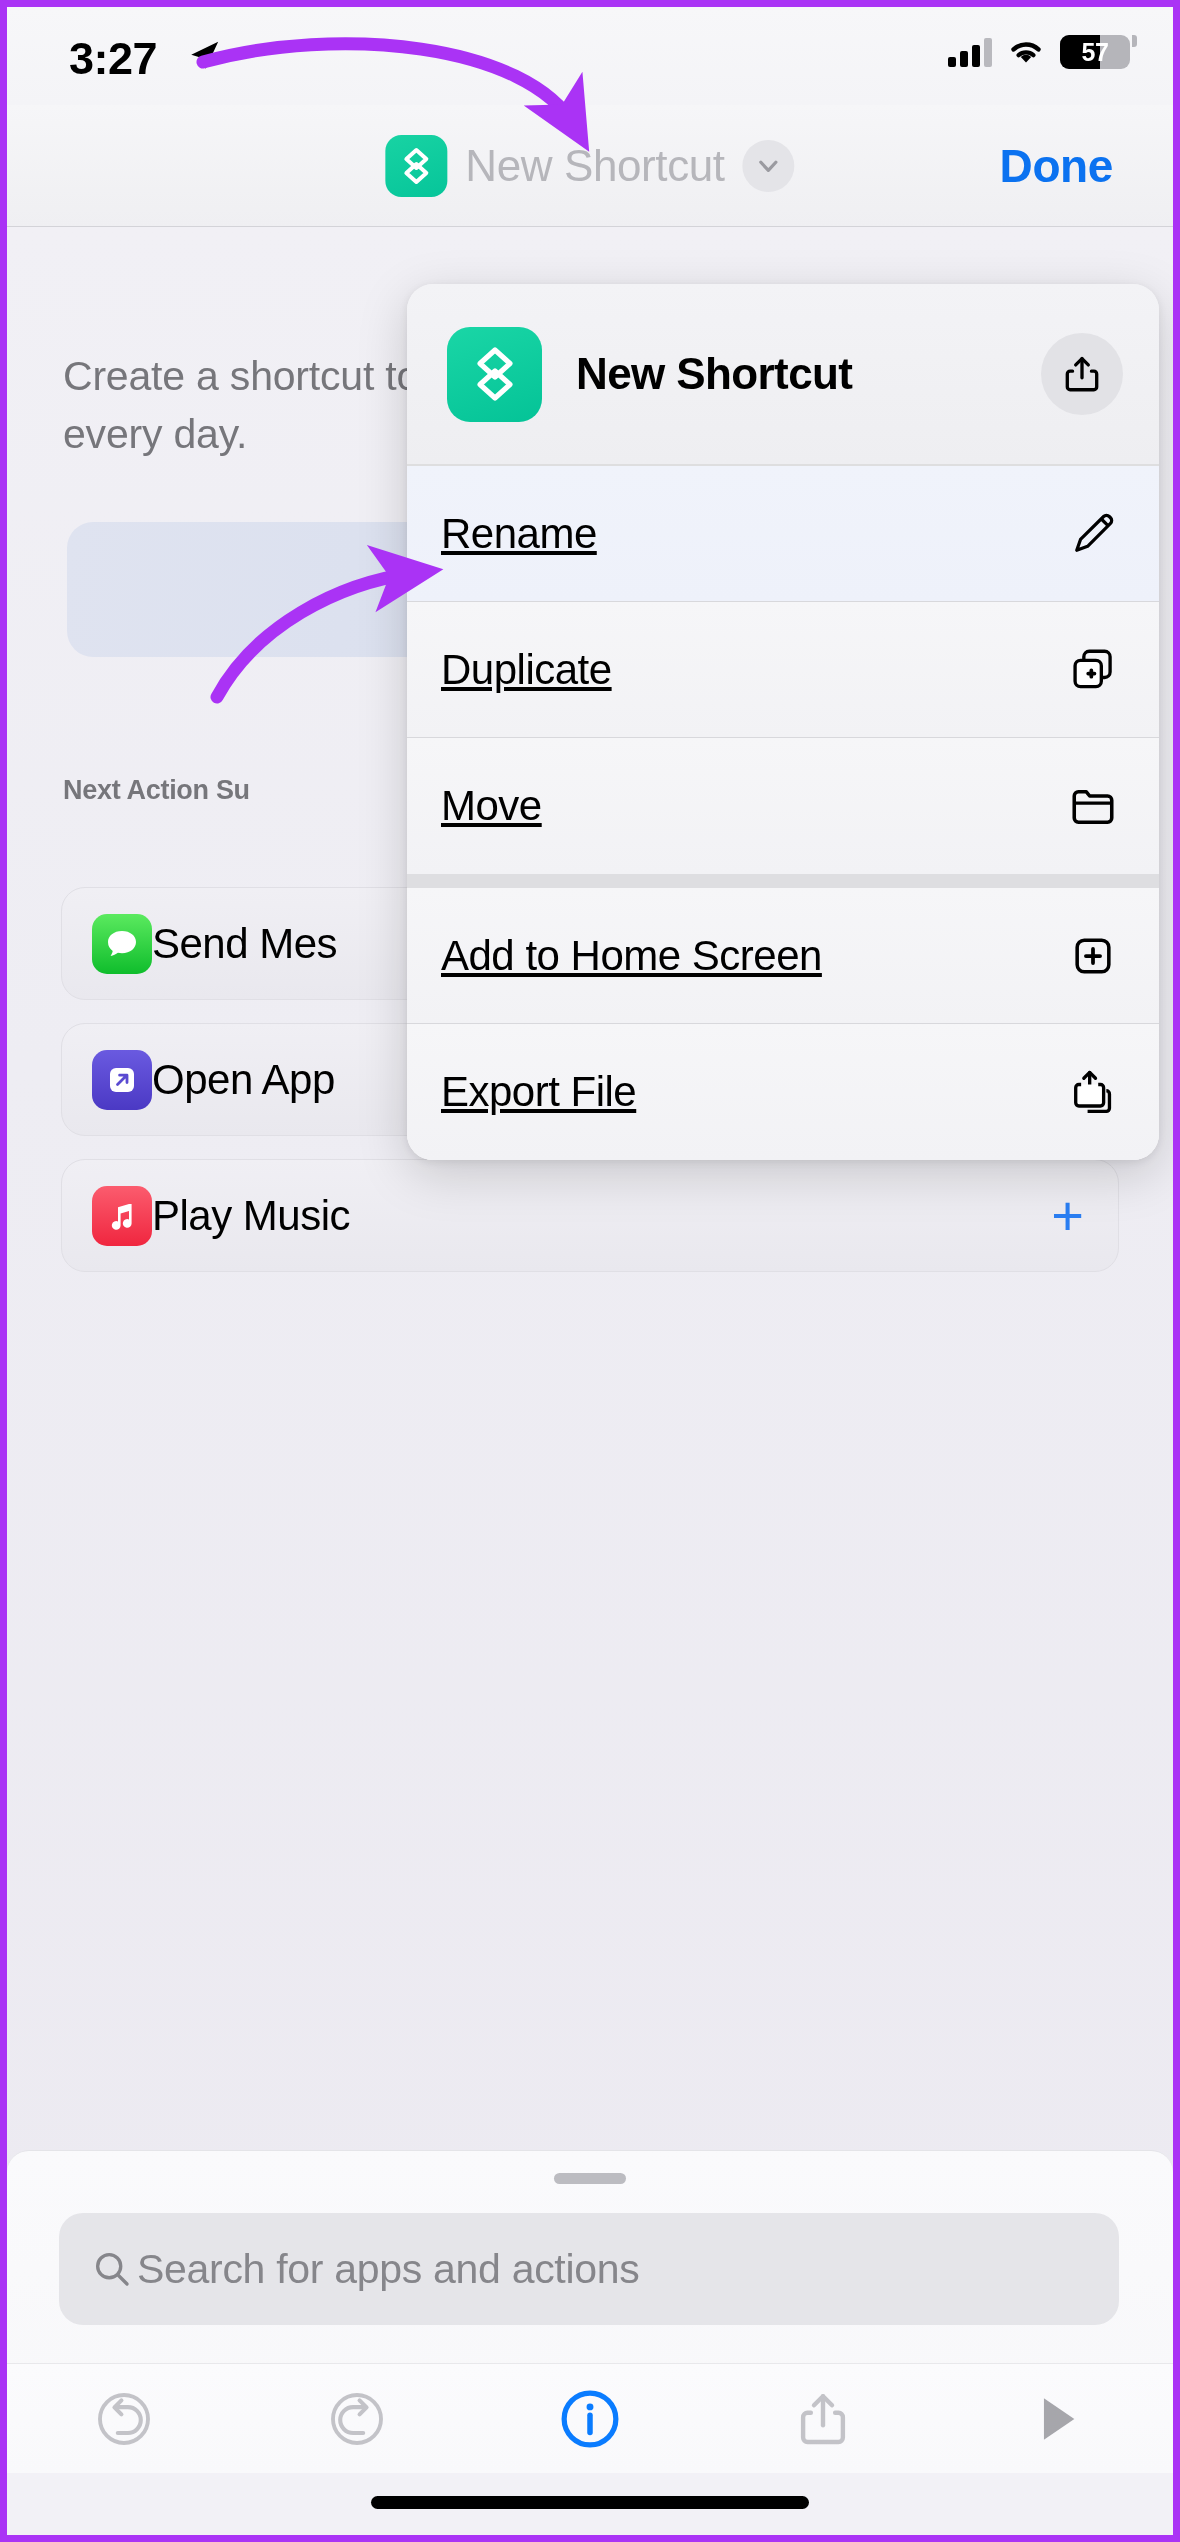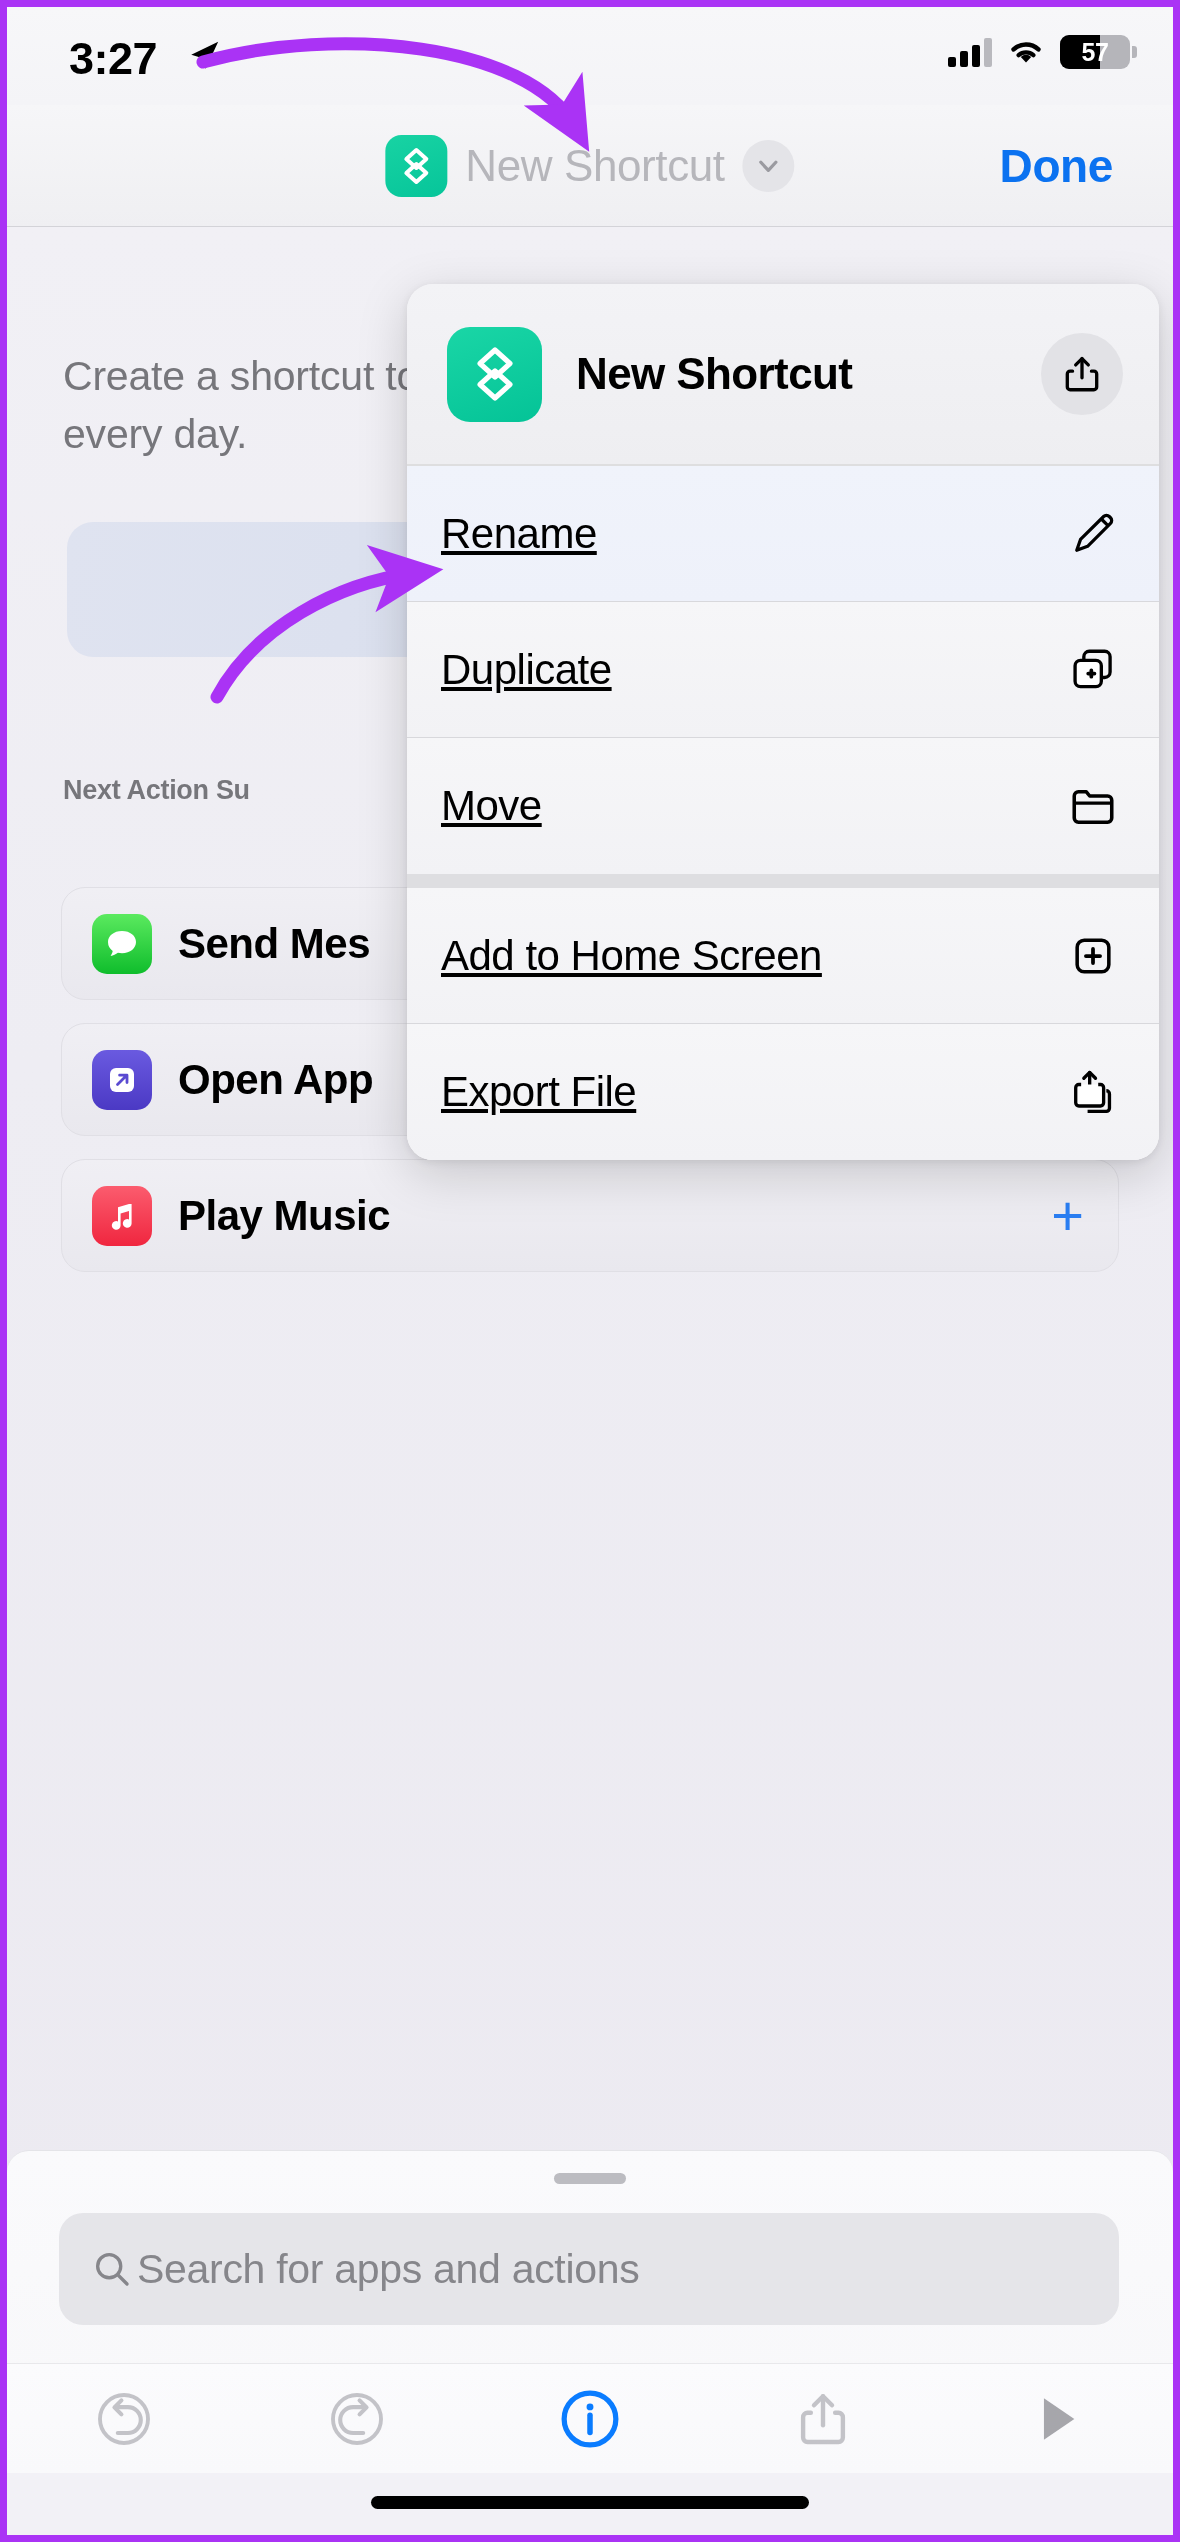--- a/index.html
+++ b/index.html
@@ -132,22 +132,21 @@
   #row-0 { top: 660px; }
   #row-1 { top: 796px; }
   #row-2 { top: 932px; }
   .action-icon {
     width: 60px; height: 60px; border-radius: 15px;
     margin-left: 30px;
     display:flex; align-items:center; justify-content:center;
     flex: none;
   }
   .action-label {
-    margin-left: 26px;
-    font-size: 42px; font-weight: 700; color: #000;
+    font-size: 42px; font-weight: 400; color: #000;
     letter-spacing: -0.5px; white-space: nowrap;
   }
   .action-plus {
     margin-left: auto; margin-right: 34px;
     font-size: 56px; color: #2a7ef2; font-weight: 300;
     line-height: 1;
   }
 
   
   #menu {
@@ -283,21 +282,21 @@
         <i></i>
           <i></i>
           <i></i>
           <i></i>
       </span>
       <svg width="40" height="30" viewBox="0 0 40 30">
         <path d="M20 25.5 l5.2-5.6a7.4 7.4 0 0 0-10.4 0z" fill="#000"></path>
         <path d="M7.6 12.4a18.2 18.2 0 0 1 24.8 0" stroke="#000" stroke-width="4.6" fill="none" stroke-linecap="round"></path>
         <path d="M12.6 18.2a11.3 11.3 0 0 1 14.8 0" stroke="#000" stroke-width="4.2" fill="none" stroke-linecap="round"></path>
       </svg>
-      <span style="display:flex;align-items:center">
+      <span style="display:flex;align-items:flex-start">
         <span class="battery">
           <span class="fill"></span>
           <span class="pct">57</span>
         </span>
         <span class="battery-nub"></span>
       </span>
     </div>
   </div>
 
   <div id="navbar">

